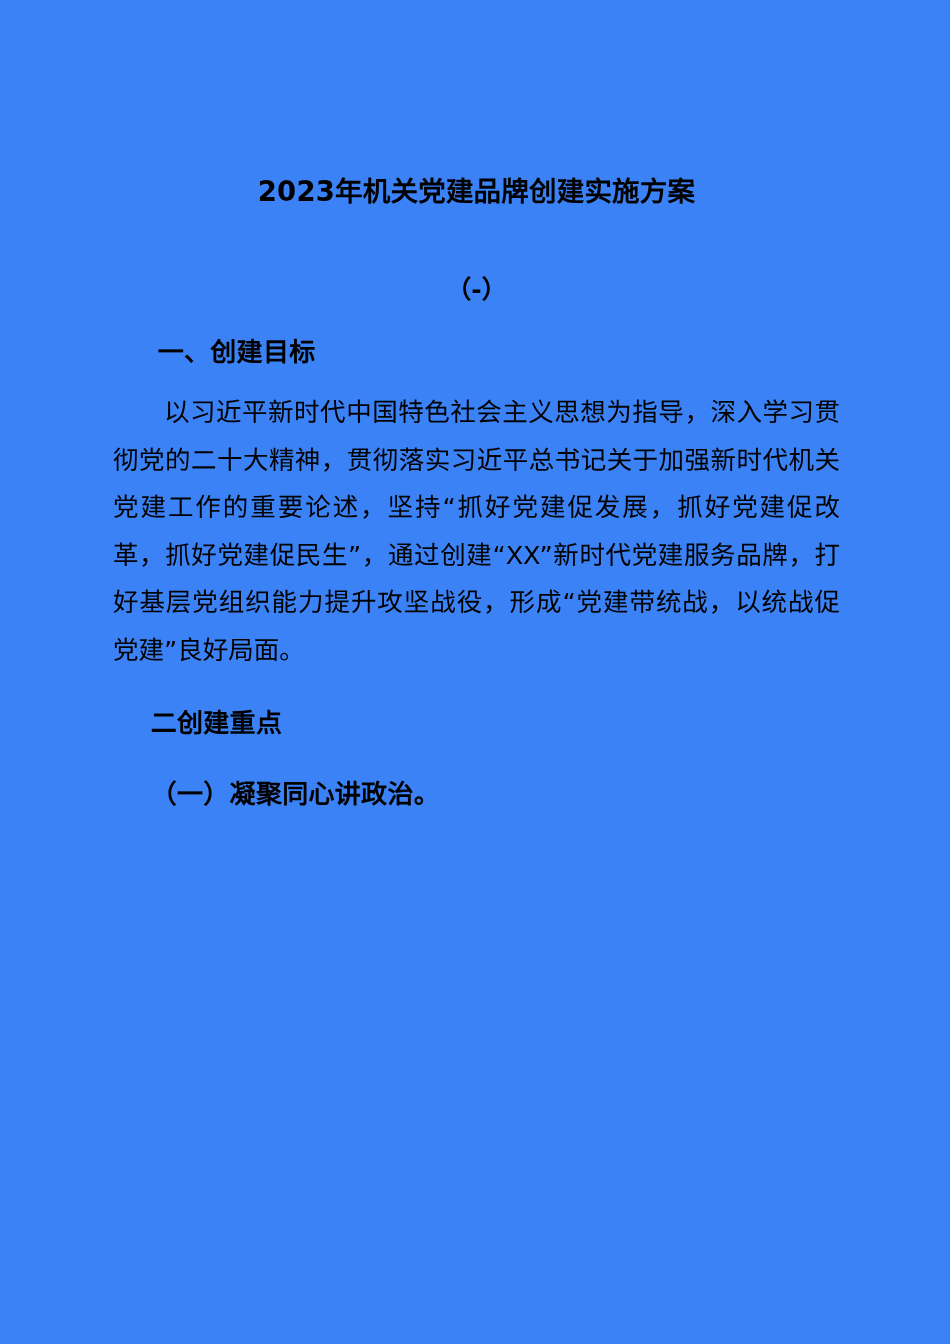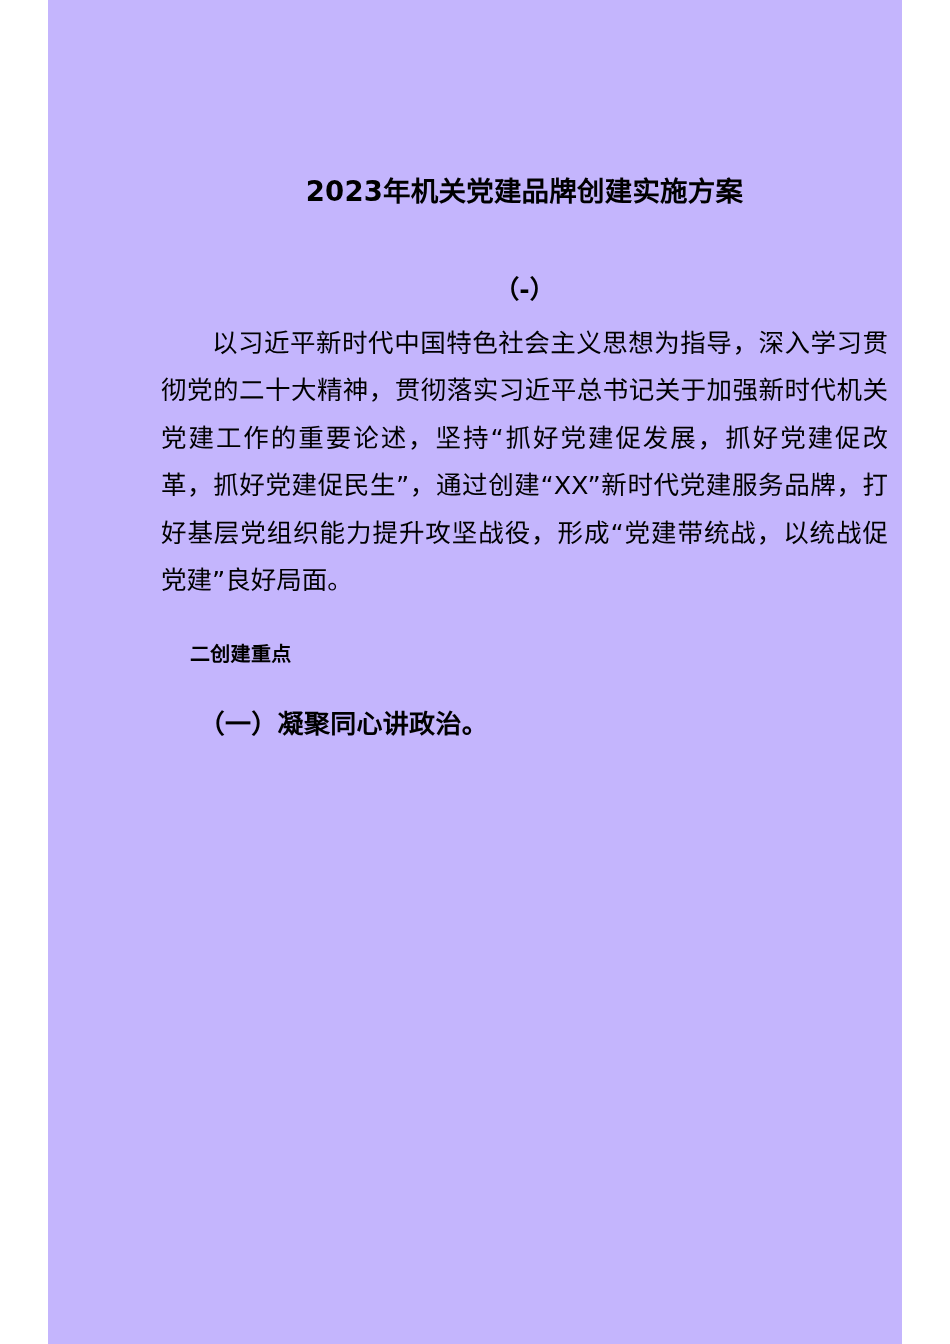--- a/index.html
+++ b/index.html
@@ -10,24 +10,24 @@
   }
 
   body {
     font-family: "DejaVu Sans", "Liberation Sans", sans-serif;
     color: #000000;
     -webkit-font-smoothing: antialiased;
   }
 
   .page {
     position: relative;
-    width: 854px;
+    width: 950px;
     height: 1344px;
     margin: 0 auto;
-    background: #c4b5fd;
+    background: #3b82f6;
     overflow: hidden;
     box-sizing: border-box;
   }
 
   
   .content {
     position: absolute;
     left: 113px;
     top: 0;
     width: 727px;
@@ -87,21 +87,21 @@
     font-size: 26px;
     font-weight: 700;
     line-height: 47.5px;
     text-indent: 1.72em;
     letter-spacing: 0.3px;
   }
 
   .heading-2 {
     margin: 0;
     padding-top: 26px;
-    font-size: 20px;
+    font-size: 26px;
     font-weight: 700;
     line-height: 47.5px;
     text-indent: 1.45em;
     letter-spacing: 0.3px;
   }
 
   .heading-3 {
     margin: 0;
     padding-top: 23px;
     font-size: 26px;
@@ -116,20 +116,21 @@
 
 <div class="page">
   <div class="content">
 
     <h1 class="doc-title">2023年机关党建品牌创建实施方案</h1>
 
 
     <div class="section-marker">（-）</div>
 
 
+    <h3 class="heading-1">一、创建目标</h3>
 
     <p class="body-para para-goal">以习近平新时代中国特色社会主义思想为指导，深入学习贯彻党的二十大精神，贯彻落实习近平总书记关于加强新时代机关党建工作的重要论述，坚持“抓好党建促发展，抓好党建促改革，抓好党建促民生”，通过创建“XX”新时代党建服务品牌，打好基层党组织能力提升攻坚战役，形成“党建带统战，以统战促党建”良好局面。</p>
 
     <h3 class="heading-2">二创建重点</h3>
 
     <h4 class="heading-3">（一）凝聚同心讲政治。</h4>
 
   </div>
 </div>
 

